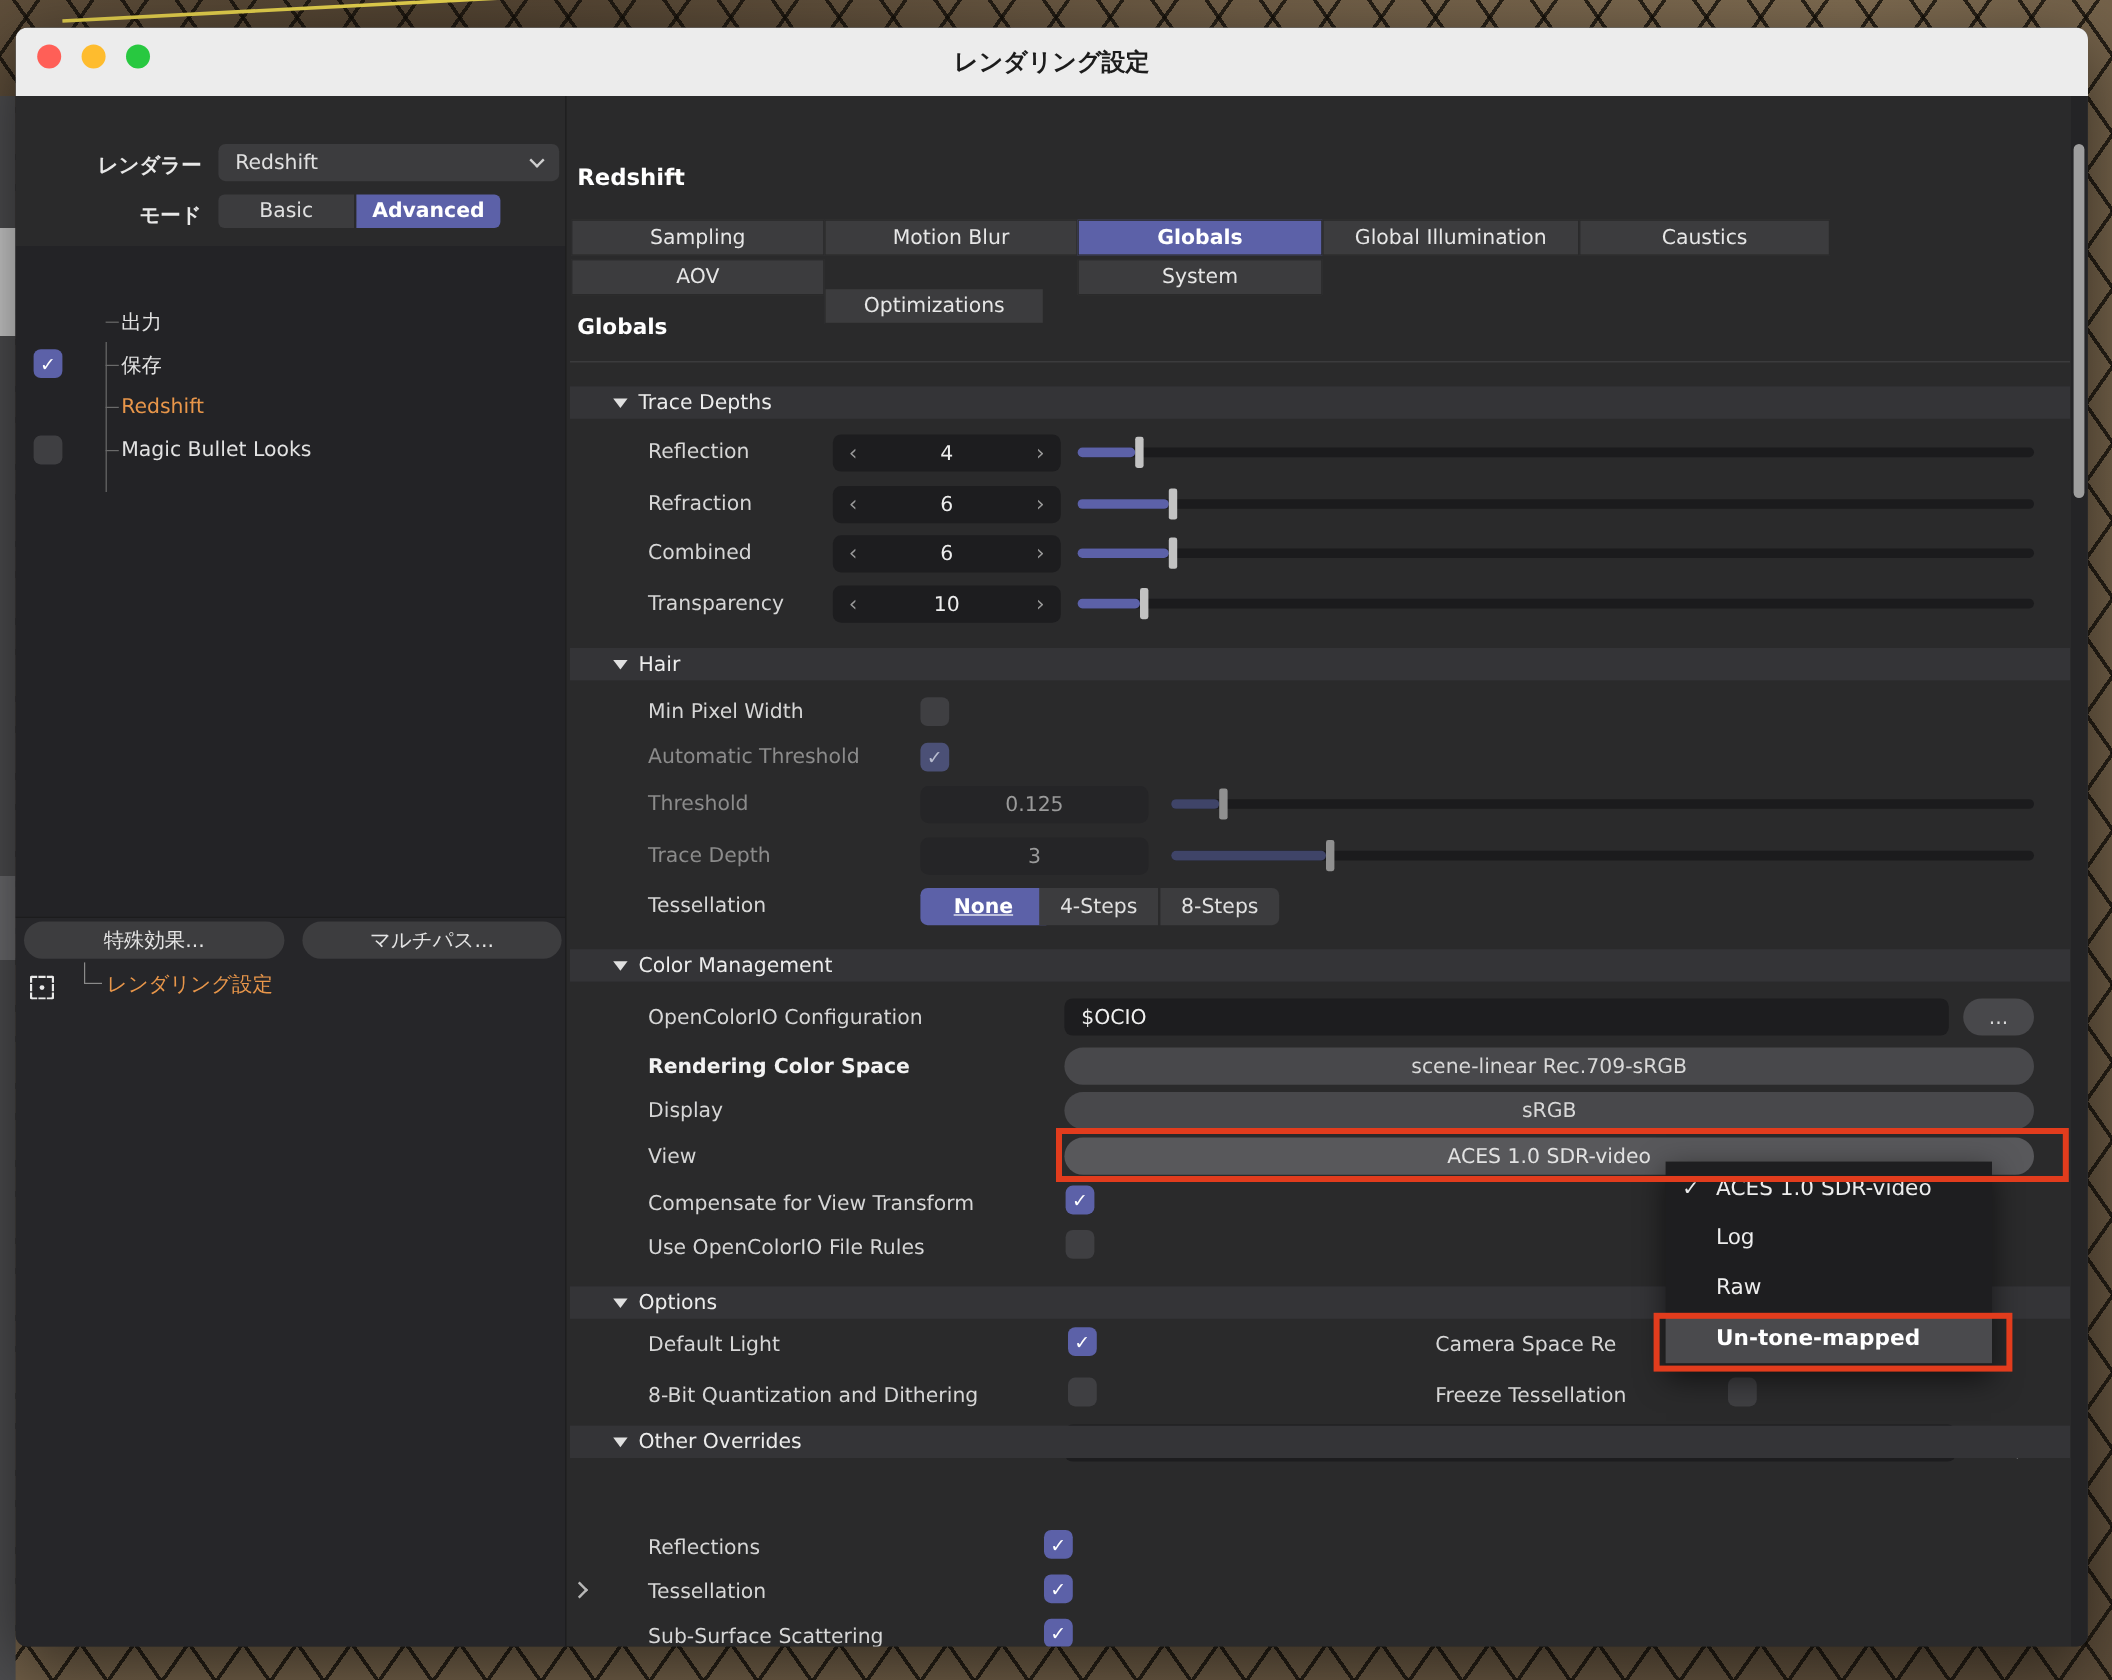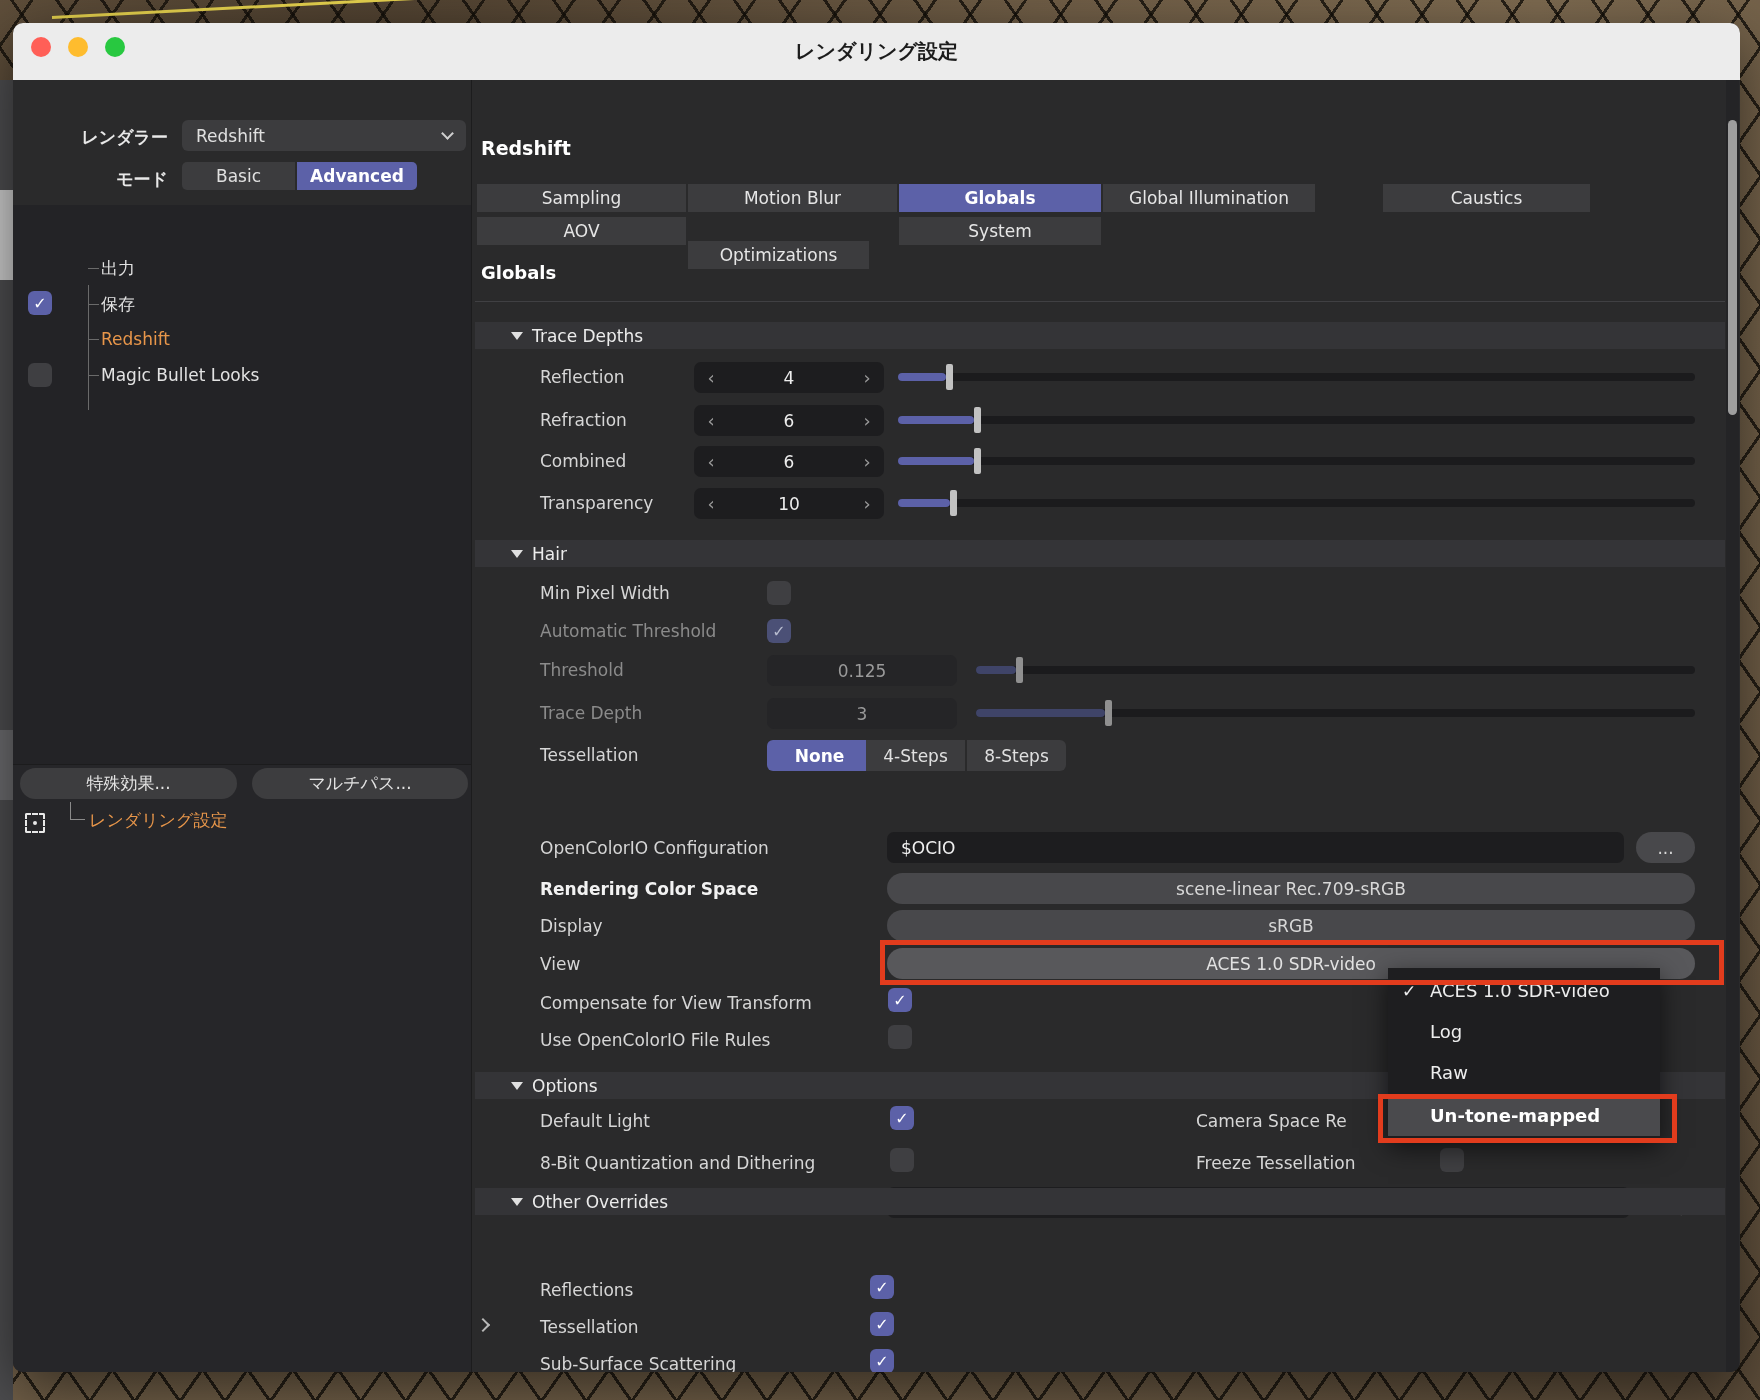--- a/index.html
+++ b/index.html
@@ -177,21 +177,21 @@
     <div class="tree-item orange" style="left:76px; top:729px;">
       <span>レンダリング設定</span>
     </div>
 
     <div class="heading" style="left:468px; top:57px;">Redshift</div>
 
     <div class="tab" style="left:463px; top:103px; width:211px;">Sampling</div>
     <div class="tab" style="left:674px; top:103px; width:211px;">Motion Blur</div>
     <div class="tab selected" style="left:885px; top:103px; width:204px;">Globals</div>
     <div class="tab" style="left:1089px; top:103px; width:214px;">Global Illumination</div>
-    <div class="tab" style="left:1369px; top:103px; width:209px;">Caustics</div>
+    <div class="tab" style="left:1303px; top:103px; width:209px;">Caustics</div>
 
     <div class="tab" style="left:463px; top:136px; width:211px;">AOV</div>
     <div class="tab" style="left:674px; top:136px; width:183px;margin-top:24px;">Optimizations</div>
     <div class="tab" style="left:885px; top:136px; width:204px;">System</div>
 
     <div class="section-title" style="left:468px; top:182px;">Globals</div>
     <div class="divider" style="left:462px; top:221px; width:1250px;"></div>
 
     <div class="secbar" style="top:242px;">
       <span class="tri"></span>
@@ -265,24 +265,28 @@
 
     <div class="content-label disabled" style="left:527px; top:623px;">Trace Depth</div>
     <div class="numbox" style="left:754px; top:618px;">3</div>
     <div class="slider dim" style="left:963px; top:620px; width:719px;">
       <div class="track"></div>
         <div class="fill" style="width:18%;"></div>
         <div class="handle" style="left:18%;"></div>
     </div>
 
     <div class="content-label" style="left:527px; top:665px;">Tessellation</div>
-    <div class="segbtn selected" style="left:754px; top:660px; width:105px; height:31px; border-radius:6px 0 0 6px;">None</div>
+    <div class="segbtn selected" style="left:754px; top:660px; width:105px; height:31px; border-radius:6px 0 0 6px;text-decoration:underline;">None</div>
     <div class="segbtn" style="left:853px; top:660px; width:99px; height:31px;">4-Steps</div>
     <div class="segbtn" style="left:954px; top:660px; width:99px; height:31px; border-radius:0 6px 6px 0;">8-Steps</div>
 
+    <div class="secbar" style="top:711px;">
+      <span class="tri"></span>
+      <span>Color Management</span>
+    </div>
     <div class="content-label" style="left:527px; top:758px;">OpenColorIO Configuration</div>
     <div class="textinput" style="left:874px; top:752px; width:737px;">$OCIO</div>
     <div class="wide-pill" style="left:1623px; top:752px; width:59px;">...</div>
 
     <div class="content-label boldw" style="left:527px; top:799px;">Rendering Color Space</div>
     <div class="wide-pill" style="left:874px; top:793px; width:808px;">scene-linear Rec.709-sRGB</div>
 
     <div class="content-label" style="left:527px; top:836px;">Display</div>
     <div class="wide-pill" style="left:874px; top:830px; width:808px;">sRGB</div>
 

